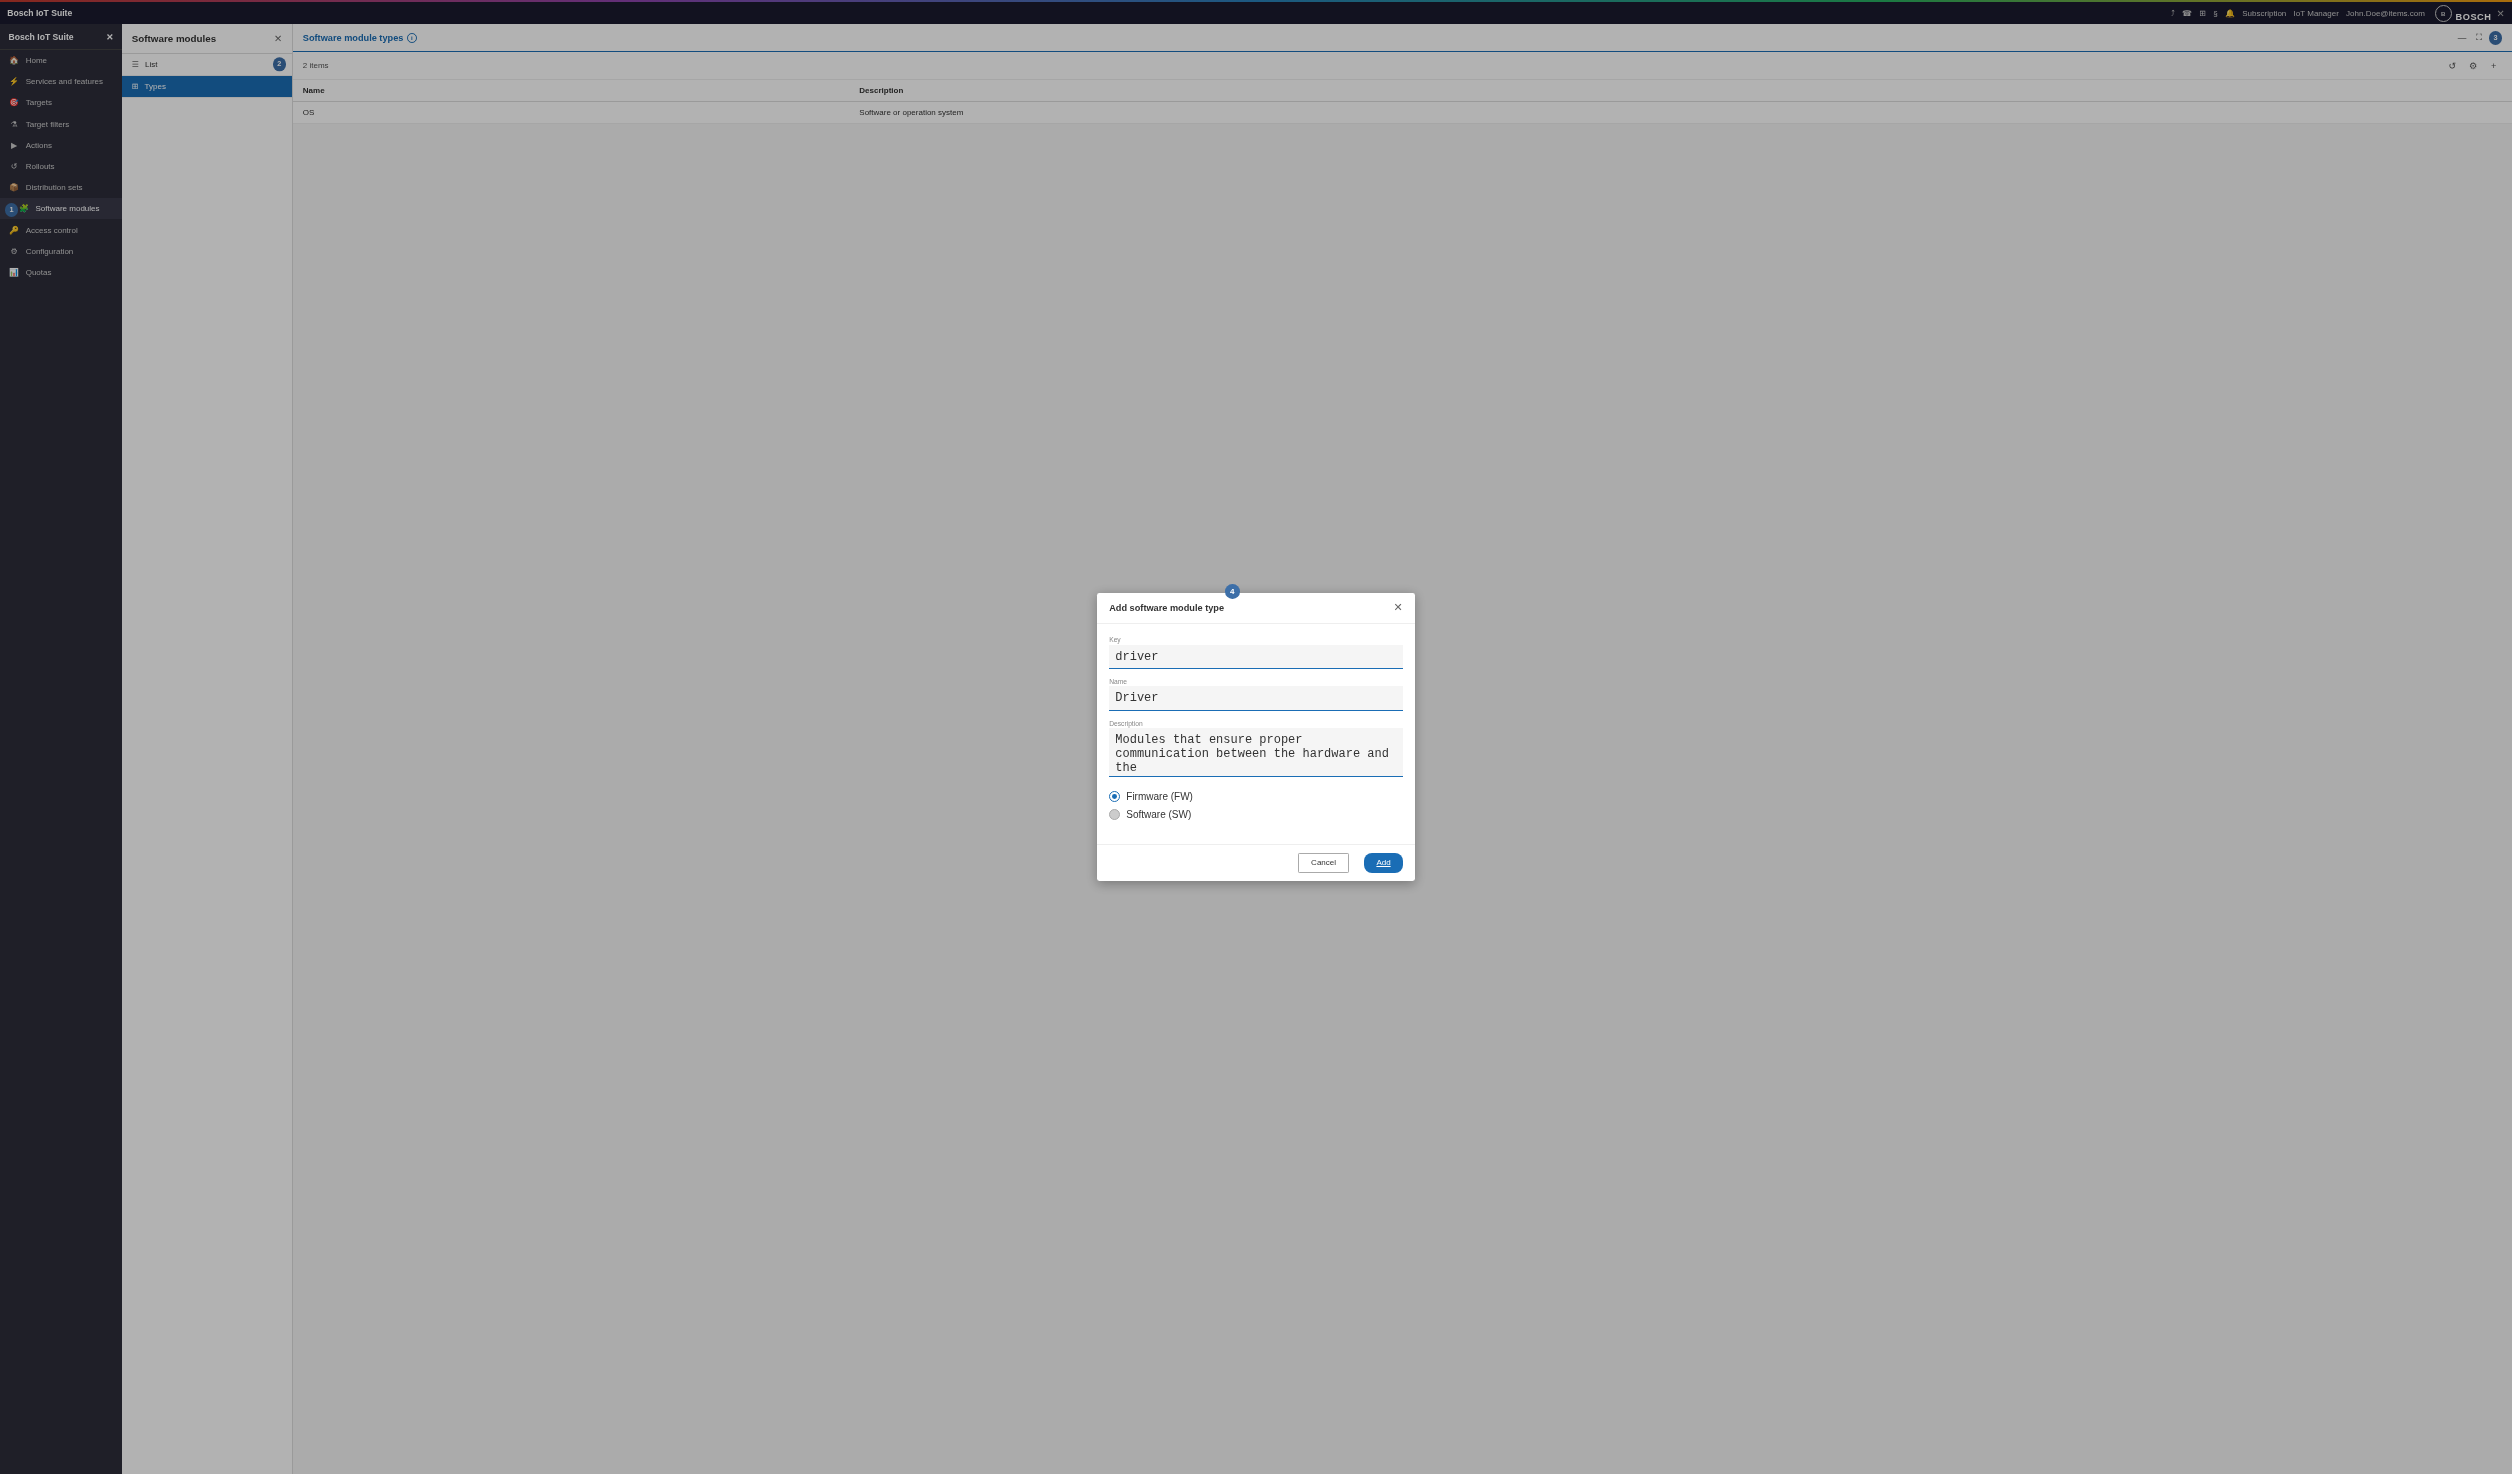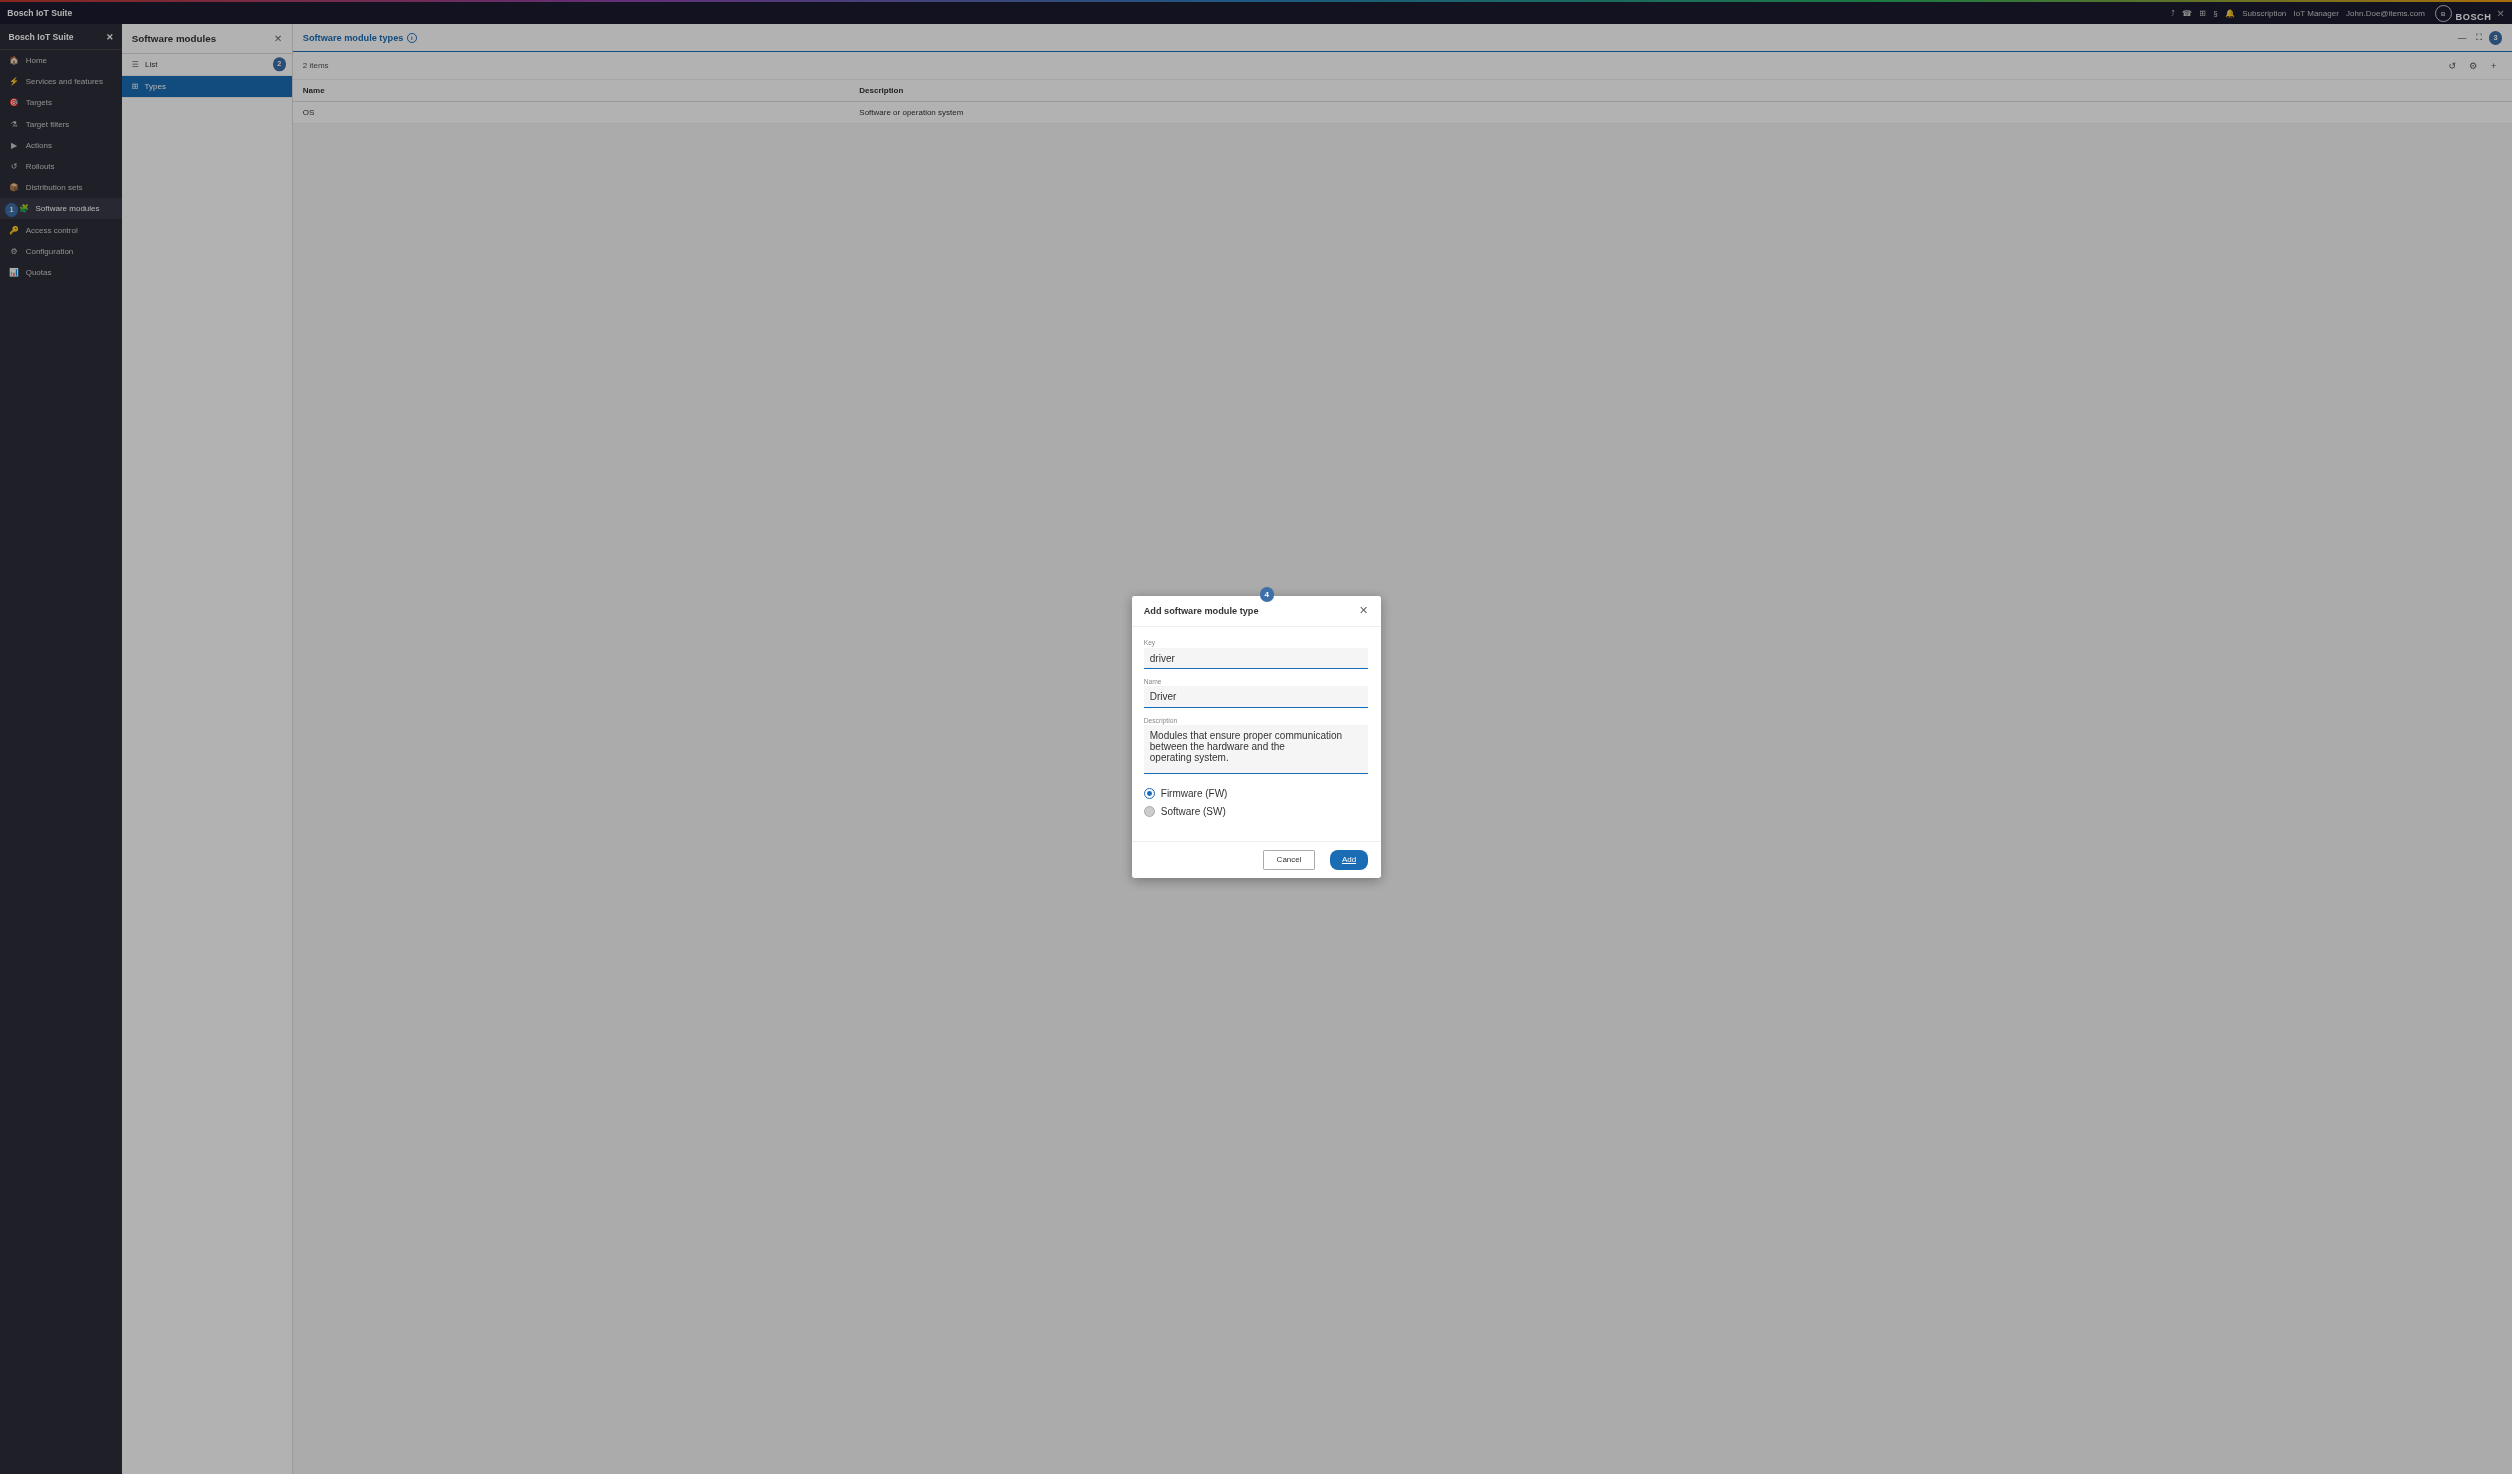--- a/index.html
+++ b/index.html
@@ -230,21 +230,21 @@
       top: 0; left: 0; right: 0; bottom: 0;
       background: rgba(0,0,0,0.3);
       display: flex;
       align-items: center;
       justify-content: center;
       z-index: 1000;
     }
     .modal {
       background: #fff;
       border-radius: 2.4px;
-      width: 249px;
+      width: 318px;
       box-shadow: 0 2.4px 12.2px rgba(0,0,0,0.3);
     }
     .modal-header {
       padding: 9.8px 12.2px;
       border-bottom: 0.6px solid #eee;
       display: flex;
       align-items: center;
       justify-content: space-between;
     }
     .modal-title {
@@ -265,24 +265,24 @@
       font-size: 6.7px;
       color: #888;
       margin-bottom: 1.2px;
     }
     .form-group input, .form-group textarea {
       width: 100%;
       border: none;
       border-bottom: 1.2px solid #1a6db5;
       background: #f5f5f5;
       padding: 4.9px 6.1px;
-      font-size: 10px;
+      font-size: 12px;
       color: #333;
       outline: none;
-      font-family: Liberation Sans, sans-serif;
+      font-family: Liberation Mono, monospace;
     }
     .form-group textarea {
       resize: none;
       height: 49px;
     }
     .radio-group { margin: 7.3px 0; }
     .radio-item {
       display: flex;
       align-items: center;
       gap: 6.1px;

